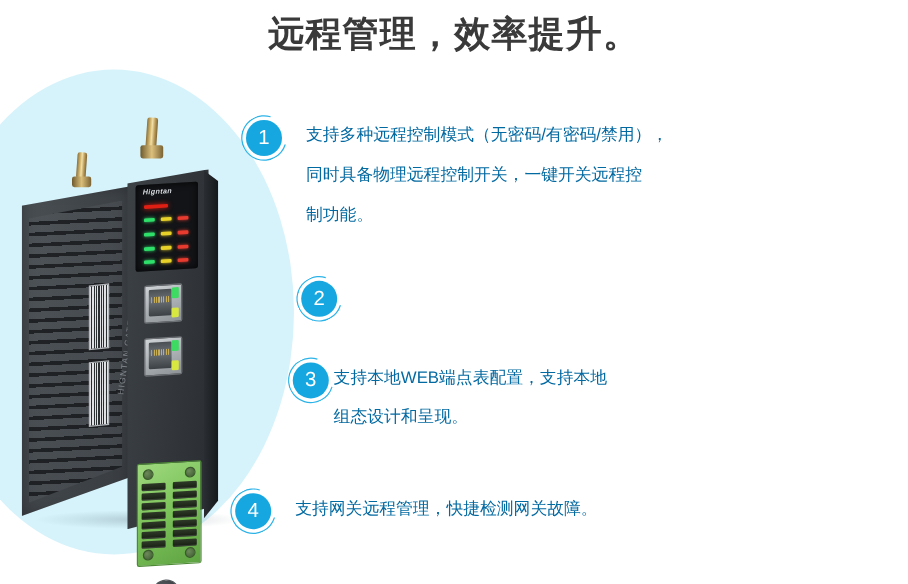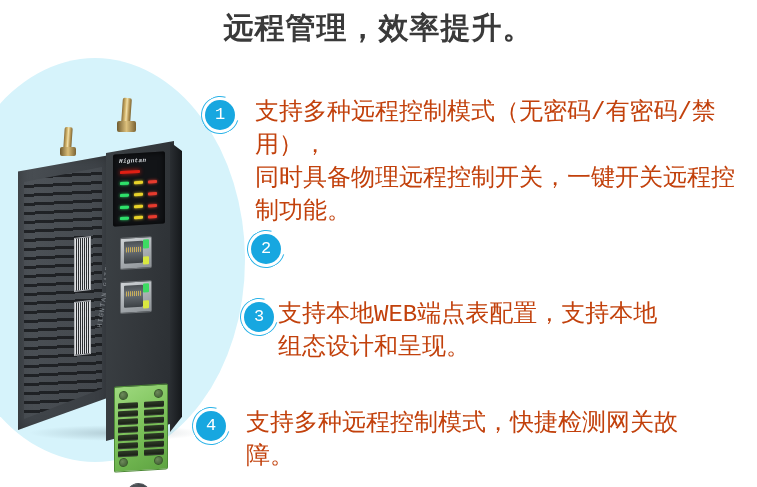--- a/index.html
+++ b/index.html
@@ -6,21 +6,21 @@
     margin: 0;
     padding: 0;
     background: #ffffff;
   }
   #page {
     position: relative;
     width: 757px;
     height: 487px;
     background: #ffffff;
     overflow: hidden;
-    font-family: Liberation Mono, monospace;
+    font-family: Liberation Sans, sans-serif;
   }
 
   
   .bg-blob {
     position: absolute;
     left: -55px;
     top: 58px;
     width: 300px;
     height: 404px;
     border-radius: 50%;
@@ -275,22 +275,22 @@
     width: 30px; height: 30px;
     border-radius: 50%;
     background: #17a7e0;
     color: #ffffff;
     font-size: 17px;
     line-height: 30px;
     text-align: center;
     box-sizing: border-box;
   }
   .feat-text {
-    color: #c2410c;
-    font-size: 24px;
+    color: #0369a1;
+    font-size: 14px;
     line-height: 33px;
     white-space: pre-line;
   }
 
   .f1 { left: 201px; top: 96px; }
   .f1 .feat-text { width: 488px; margin-left: 16px; }
   .f2 { left: 247px; top: 230px; }
   .f2 .feat-text { width: 430px; margin-left: 16px; }
   .f3 { left: 240px; top: 298px; }
   .f3 .feat-text { width: 420px; }
@@ -425,17 +425,17 @@
       </div>
       <div class="feat-text">支持本地WEB端点表配置，支持本地
 组态设计和呈现。</div>
     </div>
 
     <div class="feature f4">
       <div class="badge">
         <div class="badge-ring"></div>
         <div class="badge-core">4</div>
       </div>
-      <div class="feat-text">支持多种远程控制模式，快捷检测网关故障。</div>
+      <div class="feat-text">支持网关远程管理，快捷检测网关故障。</div>
     </div>
 
   </div>
 </div>
 
 </body></html>

